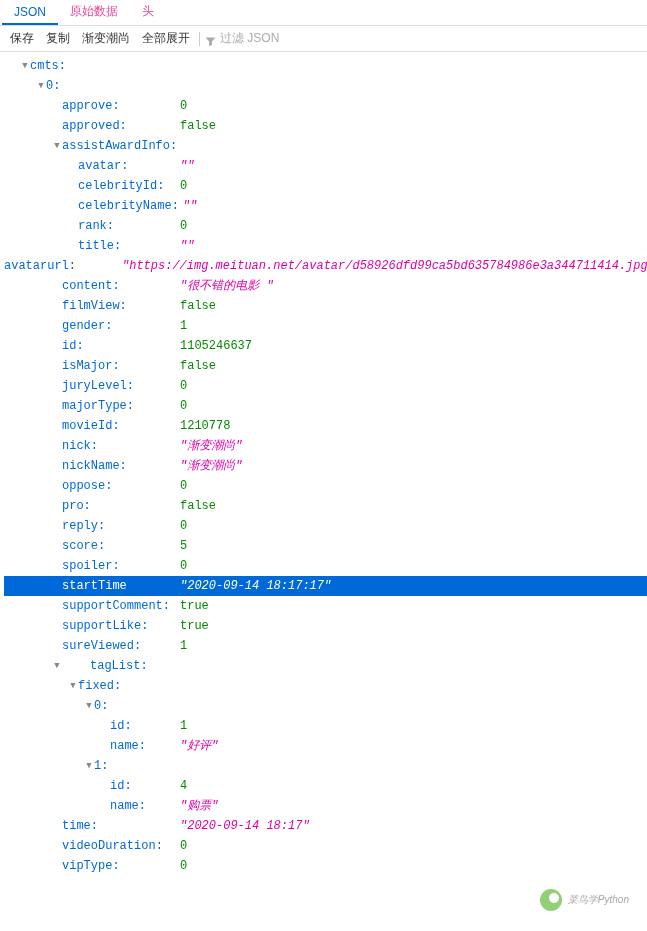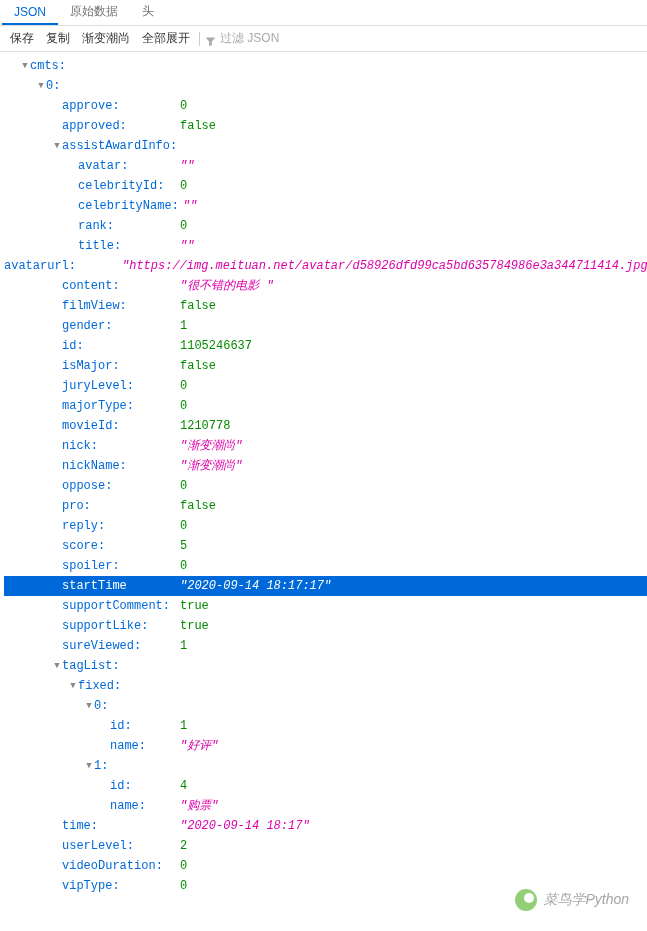--- a/index.html
+++ b/index.html
@@ -16,21 +16,21 @@
       display: flex;
       border-bottom: 1px solid #ddd;
       height: 26px;
       align-items: center;
       padding-left: 2px;
     }
     .tab {
       padding: 4px 12px;
       font-family: -apple-system, "Segoe UI", sans-serif;
       font-size: 12px;
-      color: #737373;
+      color: #ec4899;
       cursor: pointer;
       border-bottom: 2px solid transparent;
     }
     .tab.active {
       color: #0069d9;
       border-bottom: 2px solid #0069d9;
     }
     .toolbar {
       display: flex;
       align-items: center;
@@ -95,21 +95,21 @@
     .val.str { color: #dd00a9; font-style: italic; }
     .colon { color: #0069d9; }
     .watermark {
       position: absolute;
       right: 18px;
       bottom: 20px;
       display: flex;
       align-items: center;
       color: #888;
       font-family: -apple-system, "Segoe UI", sans-serif;
-      font-size: 14px;
+      font-size: 10px;
       font-style: italic;
       opacity: 0.75;
     }
     .watermark .circle {
       width: 22px;
       height: 22px;
       border-radius: 50%;
       background: #6fbf4a;
       margin-right: 6px;
       position: relative;
@@ -320,21 +320,21 @@
     </div>
     <div class="row">
       <span class="indent" style="width: 48px;"></span>
       <span class="twisty"></span>
       <span class="key" style="min-width: 114px;">sureViewed<span class="colon">:</span></span>
       <span class="val num">1</span>
     </div>
     <div class="row">
       <span class="indent" style="width: 48px;"></span>
       <span class="twisty">▼</span>
-      <span class="key" style="min-width: 114px;">tagList<span class="colon">:</span></span>
+      <span class="key" style="min-width: 114px; margin-left: 28px;">tagList<span class="colon">:</span></span>
     </div>
     <div class="row">
       <span class="indent" style="width: 64px;"></span>
       <span class="twisty">▼</span>
       <span class="key" style="min-width: 98px;">fixed<span class="colon">:</span></span>
     </div>
     <div class="row">
       <span class="indent" style="width: 80px;"></span>
       <span class="twisty">▼</span>
       <span class="key" style="min-width: 82px;">0<span class="colon">:</span></span>
@@ -366,26 +366,20 @@
       <span class="indent" style="width: 96px;"></span>
       <span class="twisty"></span>
       <span class="key" style="min-width: 66px;">name<span class="colon">:</span></span>
       <span class="val str">"购票"</span>
     </div>
     <div class="row">
       <span class="indent" style="width: 48px;"></span>
       <span class="twisty"></span>
       <span class="key" style="min-width: 114px;">time<span class="colon">:</span></span>
       <span class="val str">"2020-09-14 18:17"</span>
-    </div>
-    <div class="row">
-      <span class="indent" style="width: 48px;"></span>
-      <span class="twisty"></span>
-      <span class="key" style="min-width: 114px;">userLevel<span class="colon">:</span></span>
-      <span class="val num">2</span>
     </div>
     <div class="row">
       <span class="indent" style="width: 48px;"></span>
       <span class="twisty"></span>
       <span class="key" style="min-width: 114px;">videoDuration<span class="colon">:</span></span>
       <span class="val num">0</span>
     </div>
     <div class="row">
       <span class="indent" style="width: 48px;"></span>
       <span class="twisty"></span>

